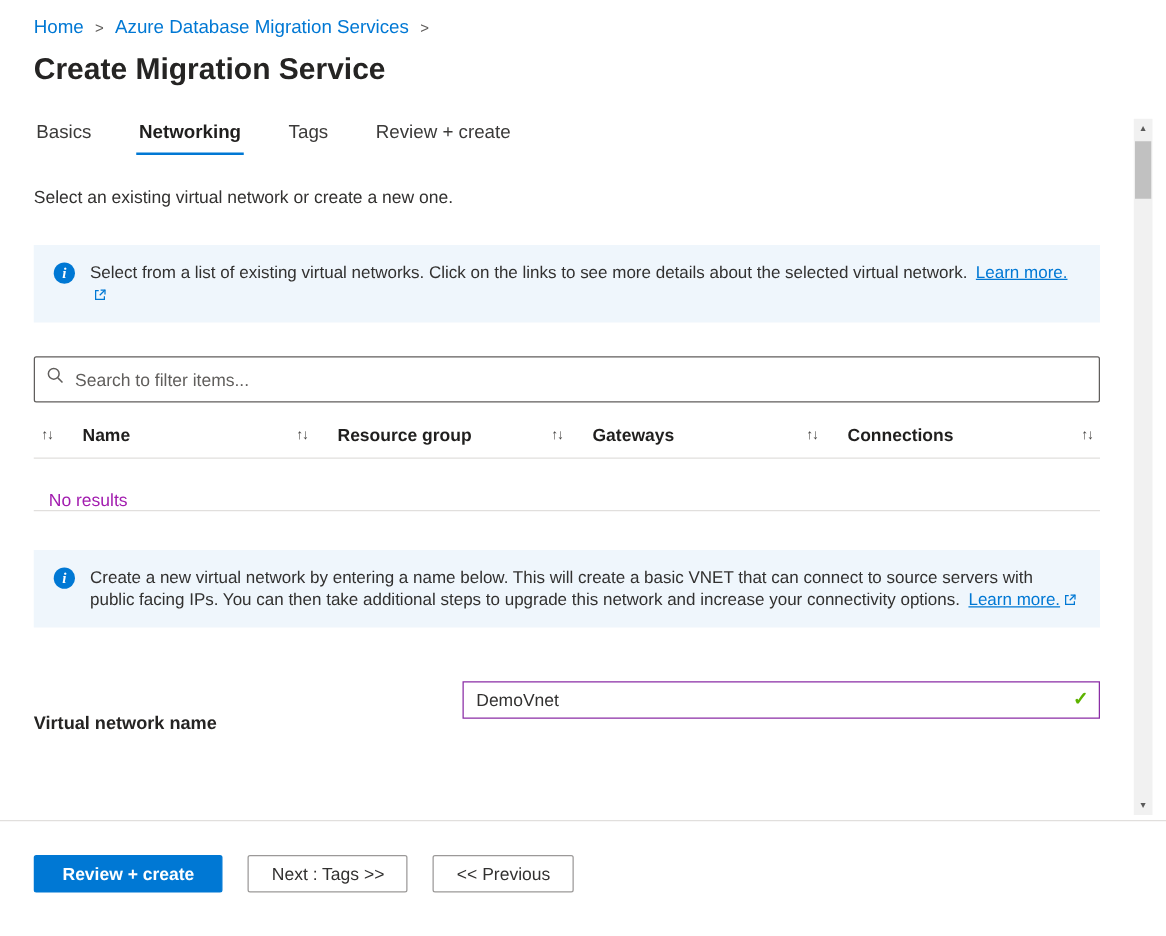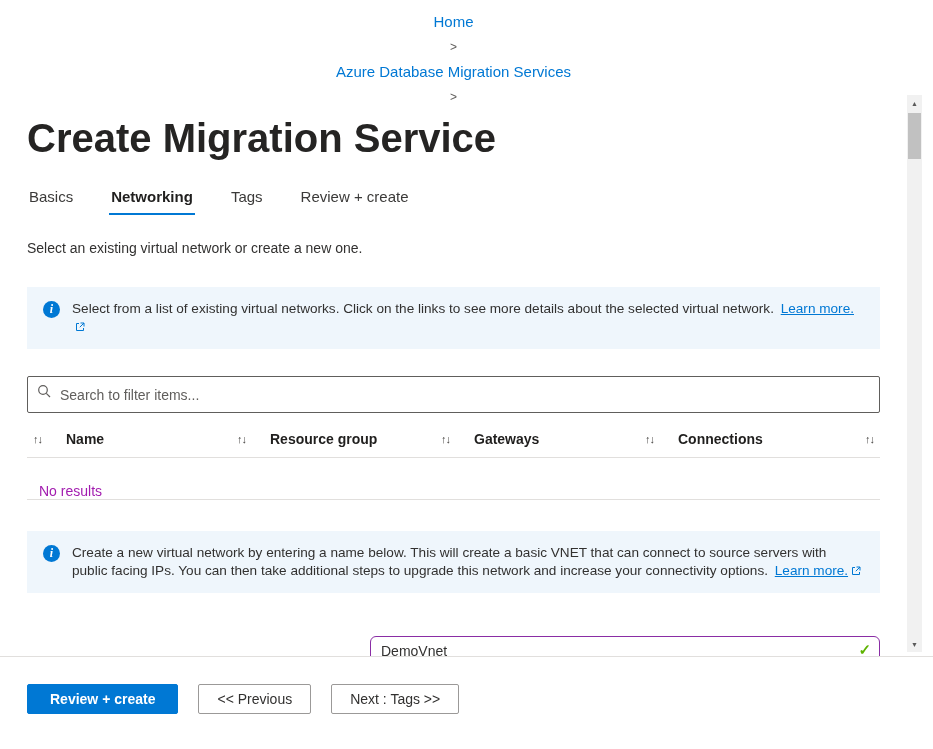--- a/index.html
+++ b/index.html
@@ -6,25 +6,25 @@
   html, body { width: 933px; height: 749px; }
   body {
     font-family: "Liberation Sans", sans-serif;
     background: #ffffff;
     color: #323130;
     position: relative;
     overflow: hidden;
   }
   .page { padding: 13px 0 0 27px; width: 880px; }
 
-  .breadcrumb { display: flex; align-items: center; gap: 9px; font-size: 15px; flex-direction: column; }
+  .breadcrumb { display: flex; align-items: center; gap: 9px; font-size: 15px; }
   .crumb { color: #0078d4; text-decoration: none; cursor: pointer; }
   .sep { color: #605e5c; font-size: 12px; padding-top: 1px; }
 
-  .title { font-size: 40px; font-weight: 700; color: #252423; margin-top: 12px; }
+  .title { font-size: 24px; font-weight: 700; color: #252423; margin-top: 12px; }
 
   .tabs { display: flex; gap: 34px; margin-top: 27px; font-size: 15px; }
   .tab { padding: 0 2px 8px 2px; color: #3b3a39; cursor: pointer; }
   .tab.selected { font-weight: 700; color: #201f1e; border-bottom: 2px solid #0078d4; }
 
   .intro { margin-top: 25px; font-size: 14px; color: #323130; }
 
   .infobox {
     margin-top: 31px; background: #eff6fc; width: 853px;
     padding: 13px 16px; display: flex; gap: 12px;
@@ -61,21 +61,21 @@
   .trow {
     width: 853px; height: 42px; display: flex; align-items: flex-end;
     padding-left: 12px; font-size: 14px; color: #a21caf;
     border-bottom: 1px solid #e1dfdd;
   }
 
   .vnet-row { display: flex; align-items: center; margin-top: 31px; width: 853px; }
   .vnet-label { width: 343px; font-size: 14.5px; font-weight: 700; color: #252423; margin-top: 38px; }
   .vnet-input-wrap { position: relative; flex: 1; }
   .vnet-input {
-    width: 100%; height: 30px; border: 1px solid #8a2da5; border-radius: 6px;
+    width: 100%; height: 30px; border: 1px solid #8a2da5; border-radius: 0;
     padding: 0 30px 0 10px; font: 14px "Liberation Sans", sans-serif; color: #323130;
     outline: none; background: #fff;
   }
   .check-icon { position: absolute; right: 9px; top: 5px; color: #5db300; font-size: 15px; font-weight: 700; }
 
   .footer {
     position: absolute; left: 0; right: 0; bottom: 0; height: 93px;
     border-top: 1px solid #e1dfdd; background: #fff;
     display: flex; align-items: flex-start; gap: 20px; padding: 27px 0 0 27px;
   }
@@ -180,21 +180,21 @@
     <div class="vnet-input-wrap">
       <input class="vnet-input" type="text" value="DemoVnet" style="">
       <span class="check-icon">✓</span>
     </div>
   </div>
 
 </div>
 
 <div class="footer">
   <button class="btn primary">Review + create</button>
+  <button class="btn">Next : Tags &gt;&gt;</button>
   <button class="btn">&lt;&lt; Previous</button>
-  <button class="btn">Next : Tags &gt;&gt;</button>
 </div>
 
 <div class="scrollbar">
   <div class="scroll-arrow up">▲</div>
   <div class="scroll-thumb"></div>
   <div class="scroll-arrow down">▼</div>
 </div>
 
 </body></html>

